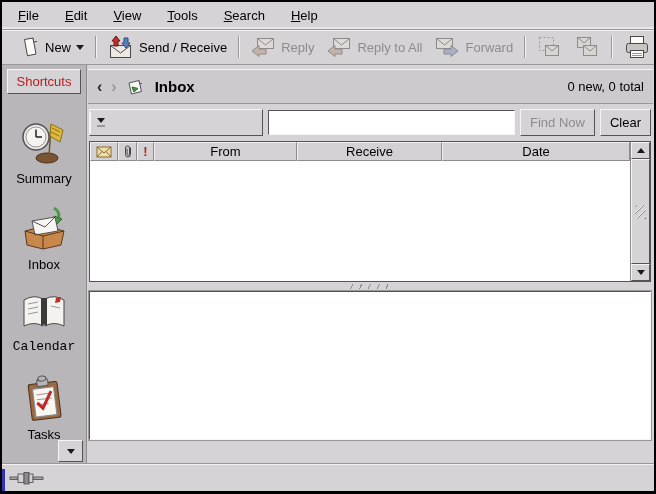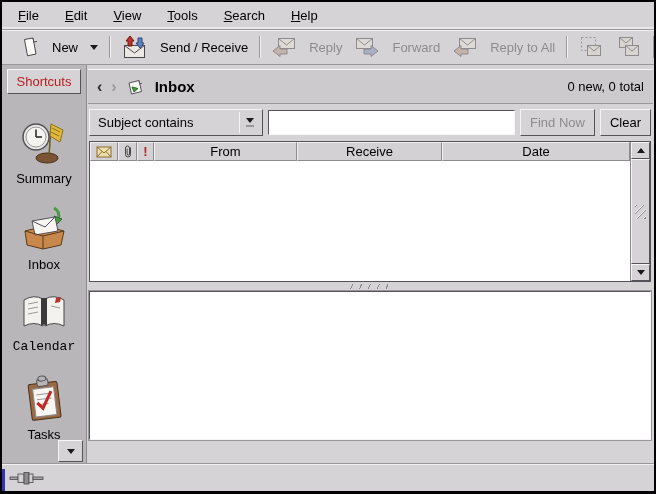--- a/index.html
+++ b/index.html
@@ -11,21 +11,21 @@
   u{text-decoration:underline;}
   
   .menubar{position:absolute;top:0;left:0;right:0;height:27px;display:flex;align-items:center;
     padding-left:8px;border-bottom:1px solid #9a979a;box-shadow:inset 0 -2px 0 #e9e7e9;}
   .menu-item{padding:4px 8px;margin-right:10px;cursor:default;white-space:nowrap;}
   
   .toolbar{position:absolute;top:28px;left:0;right:0;height:34px;display:flex;align-items:center;
     padding:0 6px;border-bottom:1px solid #9a979a;box-shadow:inset 0 1px 0 #f2f0f2;}
   .grip{width:8px;height:26px;margin-right:6px;
     background:repeating-linear-gradient(135deg,#f4f2f4 0 1px,#a5a2a5 1px 2px,#d6d3d6 2px 4px);}
-  .tbtn{display:flex;align-items:center;gap:12px;padding:2px 5px;background:transparent;border:1px solid transparent;
+  .tbtn{display:flex;align-items:center;gap:5px;padding:2px 5px;background:transparent;border:1px solid transparent;
     font-family:inherit;font-size:13px;color:#000;white-space:nowrap;}
   .tbtn.disabled{color:#8e8b8e;}
   .tsep{width:1px;height:22px;background:#9a979a;box-shadow:1px 0 0 #f4f2f4;margin:0 5px;flex:none;}
   .spacer{flex:1;}
   .tri-down{width:0;height:0;border-left:4px solid transparent;border-right:4px solid transparent;border-top:5px solid #1a1a1a;}
   .tri-up{width:0;height:0;border-left:4px solid transparent;border-right:4px solid transparent;border-bottom:5px solid #1a1a1a;}
   
   .bodyrow{position:absolute;top:63px;left:0;right:0;bottom:27px;display:flex;}
   
   .sidebar{width:84px;flex:none;background:#b9b6b9;border-right:1px solid #8e8a8e;position:relative;
@@ -138,37 +138,37 @@
           <path d="M7.5 3.5 L15.5 10 L23.5 3.5" fill="none" stroke="#8e8a8e"></path>
           <polygon points="2,16 9,10.5 9,14 16,14 16,19 9,19 9,21.5" fill="#c4b4a8" stroke="#8e8a8e"></polygon>
         </svg>
       </span>
       <span>Reply</span>
     </button>
 
     <button class="tbtn disabled">
       <span class="icon">
         <svg width="26" height="24" viewBox="0 0 26 24">
+          <rect x="7.5" y="3.5" width="16" height="10" fill="#dedbd6" stroke="#8e8a8e"></rect>
+          <path d="M7.5 3.5 L15.5 10 L23.5 3.5" fill="none" stroke="#8e8a8e"></path>
+          <polygon points="2,16 9,10.5 9,14 16,14 16,19 9,19 9,21.5" fill="#c4b4a8" stroke="#8e8a8e"></polygon>
+        </svg>
+      </span>
+      <span>Reply to All</span>
+    </button>
+
+    <button class="tbtn disabled">
+      <span class="icon">
+        <svg width="26" height="24" viewBox="0 0 26 24">
           <rect x="2.5" y="3.5" width="16" height="10" fill="#dedbd6" stroke="#8e8a8e"></rect>
           <path d="M2.5 3.5 L10.5 10 L18.5 3.5" fill="none" stroke="#8e8a8e"></path>
           <polygon points="24,16 17,10.5 17,14 10,14 10,19 17,19 17,21.5" fill="#a8b0c4" stroke="#8e8a8e"></polygon>
         </svg>
       </span>
       <span>Forward</span>
-    </button>
-
-    <button class="tbtn disabled">
-      <span class="icon">
-        <svg width="26" height="24" viewBox="0 0 26 24">
-          <rect x="7.5" y="3.5" width="16" height="10" fill="#dedbd6" stroke="#8e8a8e"></rect>
-          <path d="M7.5 3.5 L15.5 10 L23.5 3.5" fill="none" stroke="#8e8a8e"></path>
-          <polygon points="2,16 9,10.5 9,14 16,14 16,19 9,19 9,21.5" fill="#c4b4a8" stroke="#8e8a8e"></polygon>
-        </svg>
-      </span>
-      <span>Reply to All</span>
     </button>
 
     <div class="tsep"></div>
 
     <button class="tbtn disabled">
       <span class="icon">
         <svg width="26" height="24" viewBox="0 0 26 24">
           <rect x="3.5" y="2.5" width="14" height="13" fill="none" stroke="#9a979a" stroke-dasharray="2 2"></rect>
           <rect x="9.5" y="10.5" width="13" height="10" fill="#d8d5d0" stroke="#8e8a8e"></rect>
           <path d="M9.5 10.5 L16 16 L22.5 10.5" fill="none" stroke="#8e8a8e"></path>
@@ -291,21 +291,20 @@
             <path d="M13 2.5 L13.7 5.8 L16 5.2" fill="#d8d5d0" stroke="#55525a"></path>
             <polygon points="6,9 12,10.5 8,14" fill="#4a9a4a" stroke="#2a6a2a"></polygon>
           </svg>
         </span>
         <span class="folder-title">Inbox</span>
         <span class="folder-status">0 new, 0 total</span>
       </div>
 
       <div class="search-row">
         <div class="raised combo">
-          <span class="combo-label">Subject contains</span>
           <span class="combo-arrow">
             <span class="tri-down"></span>
               <span class="combo-underbar"></span>
           </span>
         </div>
         <input class="search-input" type="text" value="" style="">
         <button class="raised pbtn findnow disabled">Find Now</button>
         <button class="raised pbtn clear">Clear</button>
       </div>
 

